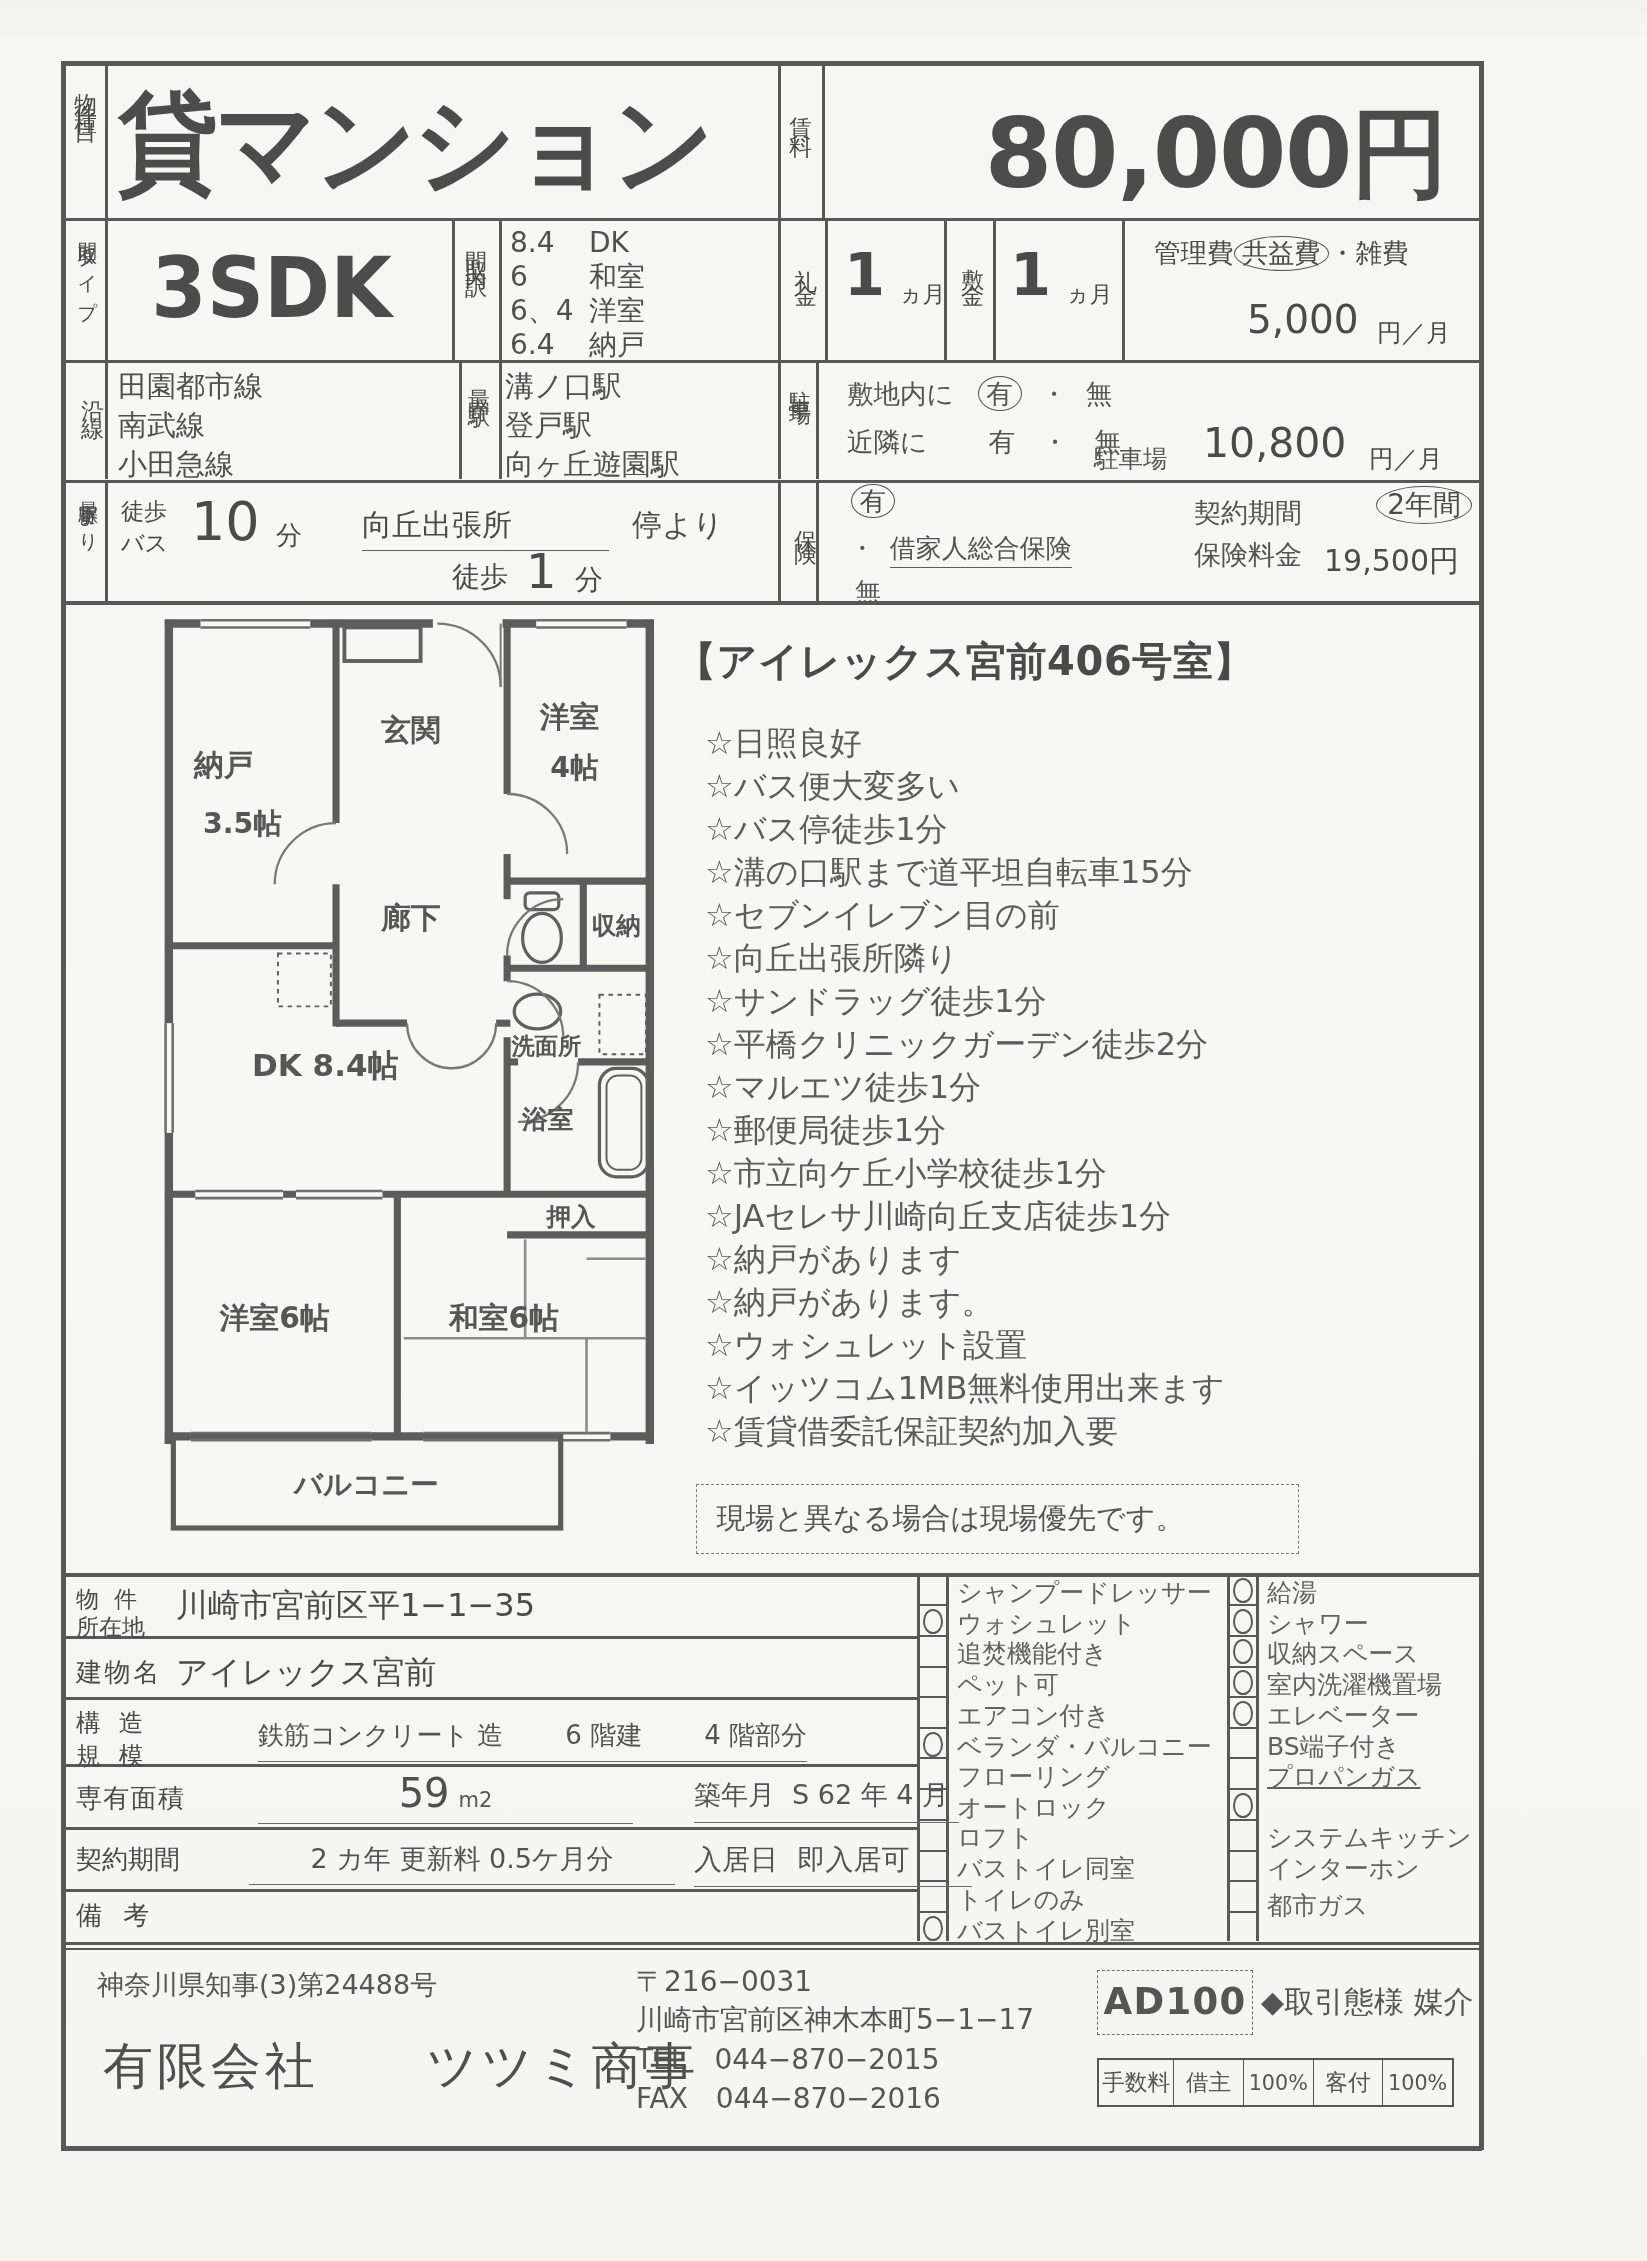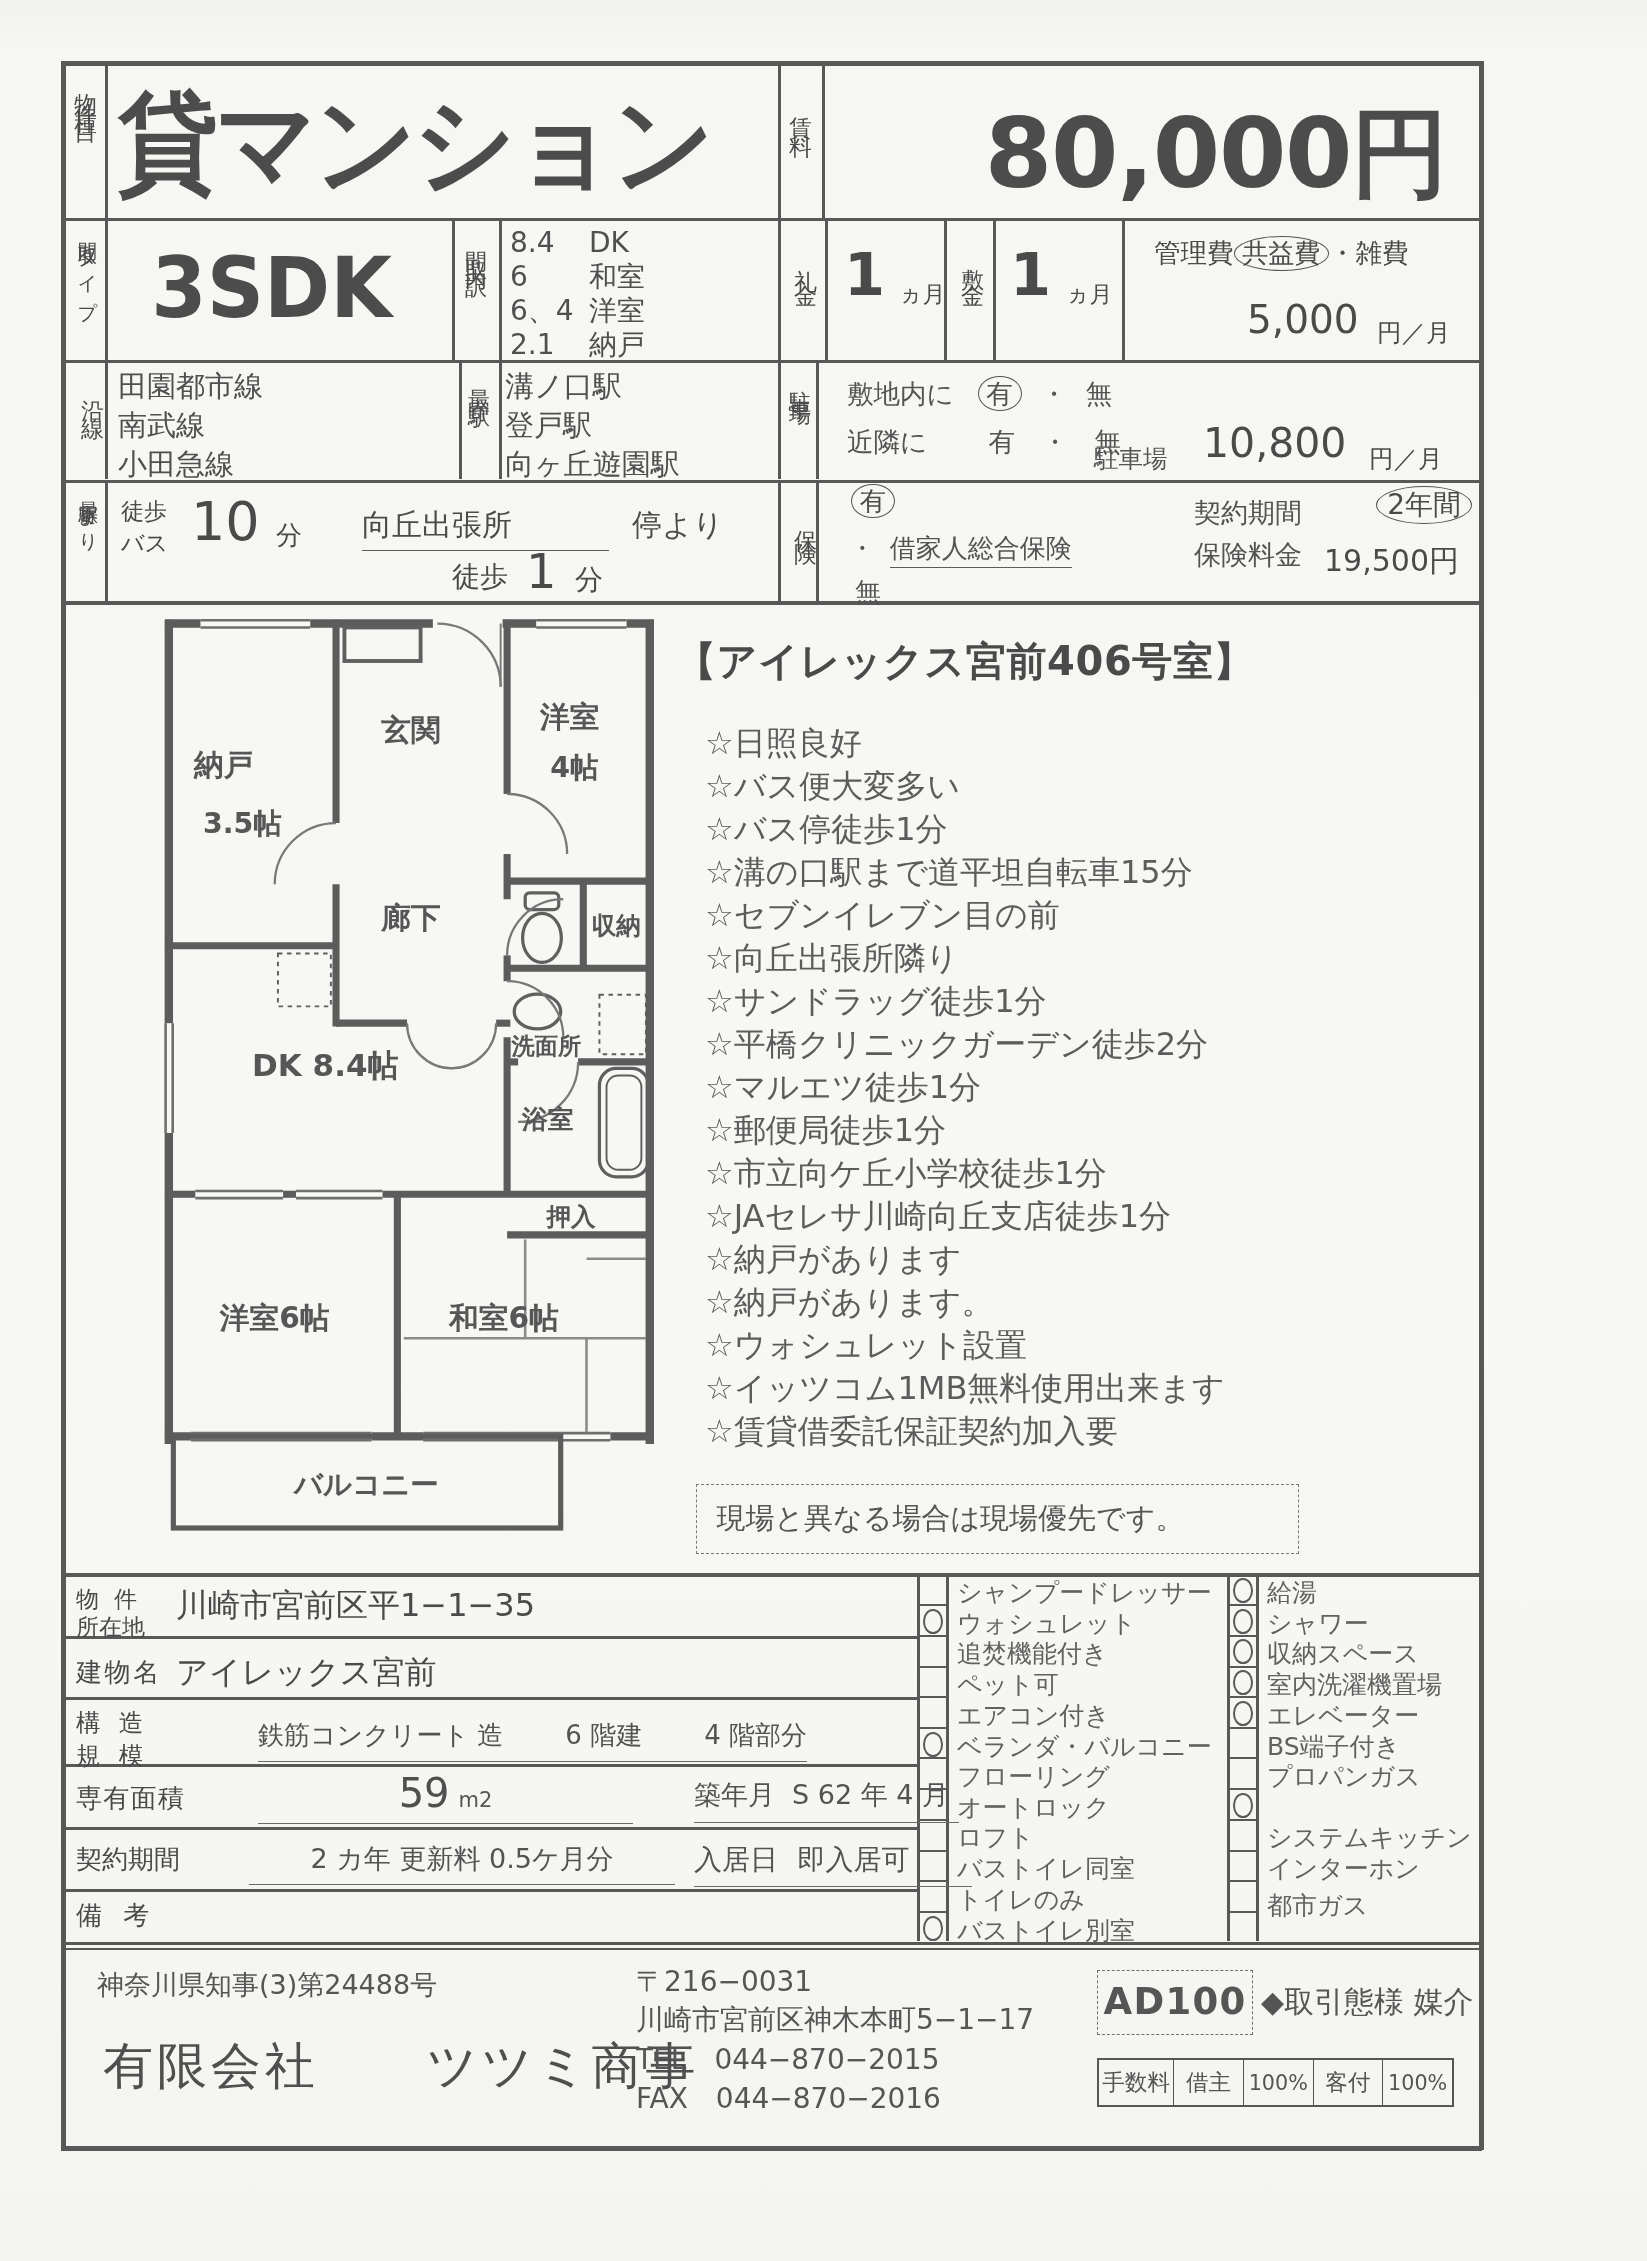--- a/index.html
+++ b/index.html
@@ -121,21 +121,21 @@
       </div>
       <div class="room-row">
         <span class="room-size">6</span>
         <span>和室</span>
       </div>
       <div class="room-row">
         <span class="room-size">6、4</span>
         <span>洋室</span>
       </div>
       <div class="room-row">
-        <span class="room-size">2.1</span>
+        <span class="room-size">6.4</span>
         <span>納戸</span>
       </div>
     </div>
 
   <div class="vlabel" style="left:791px;top:251px;font-size:23px;letter-spacing:15.5px">礼金</div>
   <div class="t" style="left:844px;top:240px;font-size:59px;font-weight:600">1</div>
   <div class="t" style="left:899px;top:279px;font-size:23px">ヵ月</div>
   <div class="vlabel" style="left:958px;top:251px;font-size:23px;letter-spacing:15.5px">敷金</div>
   <div class="t" style="left:1010px;top:240px;font-size:59px;font-weight:600">1</div>
   <div class="t" style="left:1066px;top:279px;font-size:23px">ヵ月</div>
@@ -408,21 +408,21 @@
       <div class="eq-label" style="left: 1267px; top: 1637px;">収納スペース</div>
       <i class="hl" style="left: 1227px; top: 1666px; width: 31px; height: 1.9px;"></i>
       <span class="chk-mark" style="left: 1233px; top: 1670px;"></span>
       <div class="eq-label" style="left: 1267px; top: 1668px;">室内洗濯機置場</div>
       <i class="hl" style="left: 1227px; top: 1696px; width: 31px; height: 1.9px;"></i>
       <span class="chk-mark" style="left: 1233px; top: 1701px;"></span>
       <div class="eq-label" style="left: 1267px; top: 1699px;">エレベーター</div>
       <i class="hl" style="left: 1227px; top: 1727px; width: 31px; height: 1.9px;"></i>
       <div class="eq-label" style="left: 1267px; top: 1730px;">BS端子付き</div>
       <i class="hl" style="left: 1227px; top: 1757px; width: 31px; height: 1.9px;"></i>
-      <div class="eq-label" style="left: 1267px; top: 1760px;">プロパンガス</div>
+      <div class="eq-label" style="left: 1267px; top: 1760px; text-decoration: underline;">プロパンガス</div>
       <i class="hl" style="left: 1227px; top: 1788px; width: 31px; height: 1.9px;"></i>
       <span class="chk-mark" style="left: 1233px; top: 1793px;"></span>
       <div class="eq-label" style="left: 1267px; top: 1889px;">都市ガス</div>
       <i class="hl" style="left: 1227px; top: 1819px; width: 31px; height: 1.9px;"></i>
       <div class="eq-label" style="left: 1267px; top: 1821px;">システムキッチン</div>
       <i class="hl" style="left: 1227px; top: 1850px; width: 31px; height: 1.9px;"></i>
       <div class="eq-label" style="left: 1267px; top: 1852px;">インターホン</div>
       <i class="hl" style="left: 1227px; top: 1880px; width: 31px; height: 1.9px;"></i>
       <i class="hl" style="left: 1227px; top: 1911px; width: 31px; height: 1.9px;"></i>
     </div>

